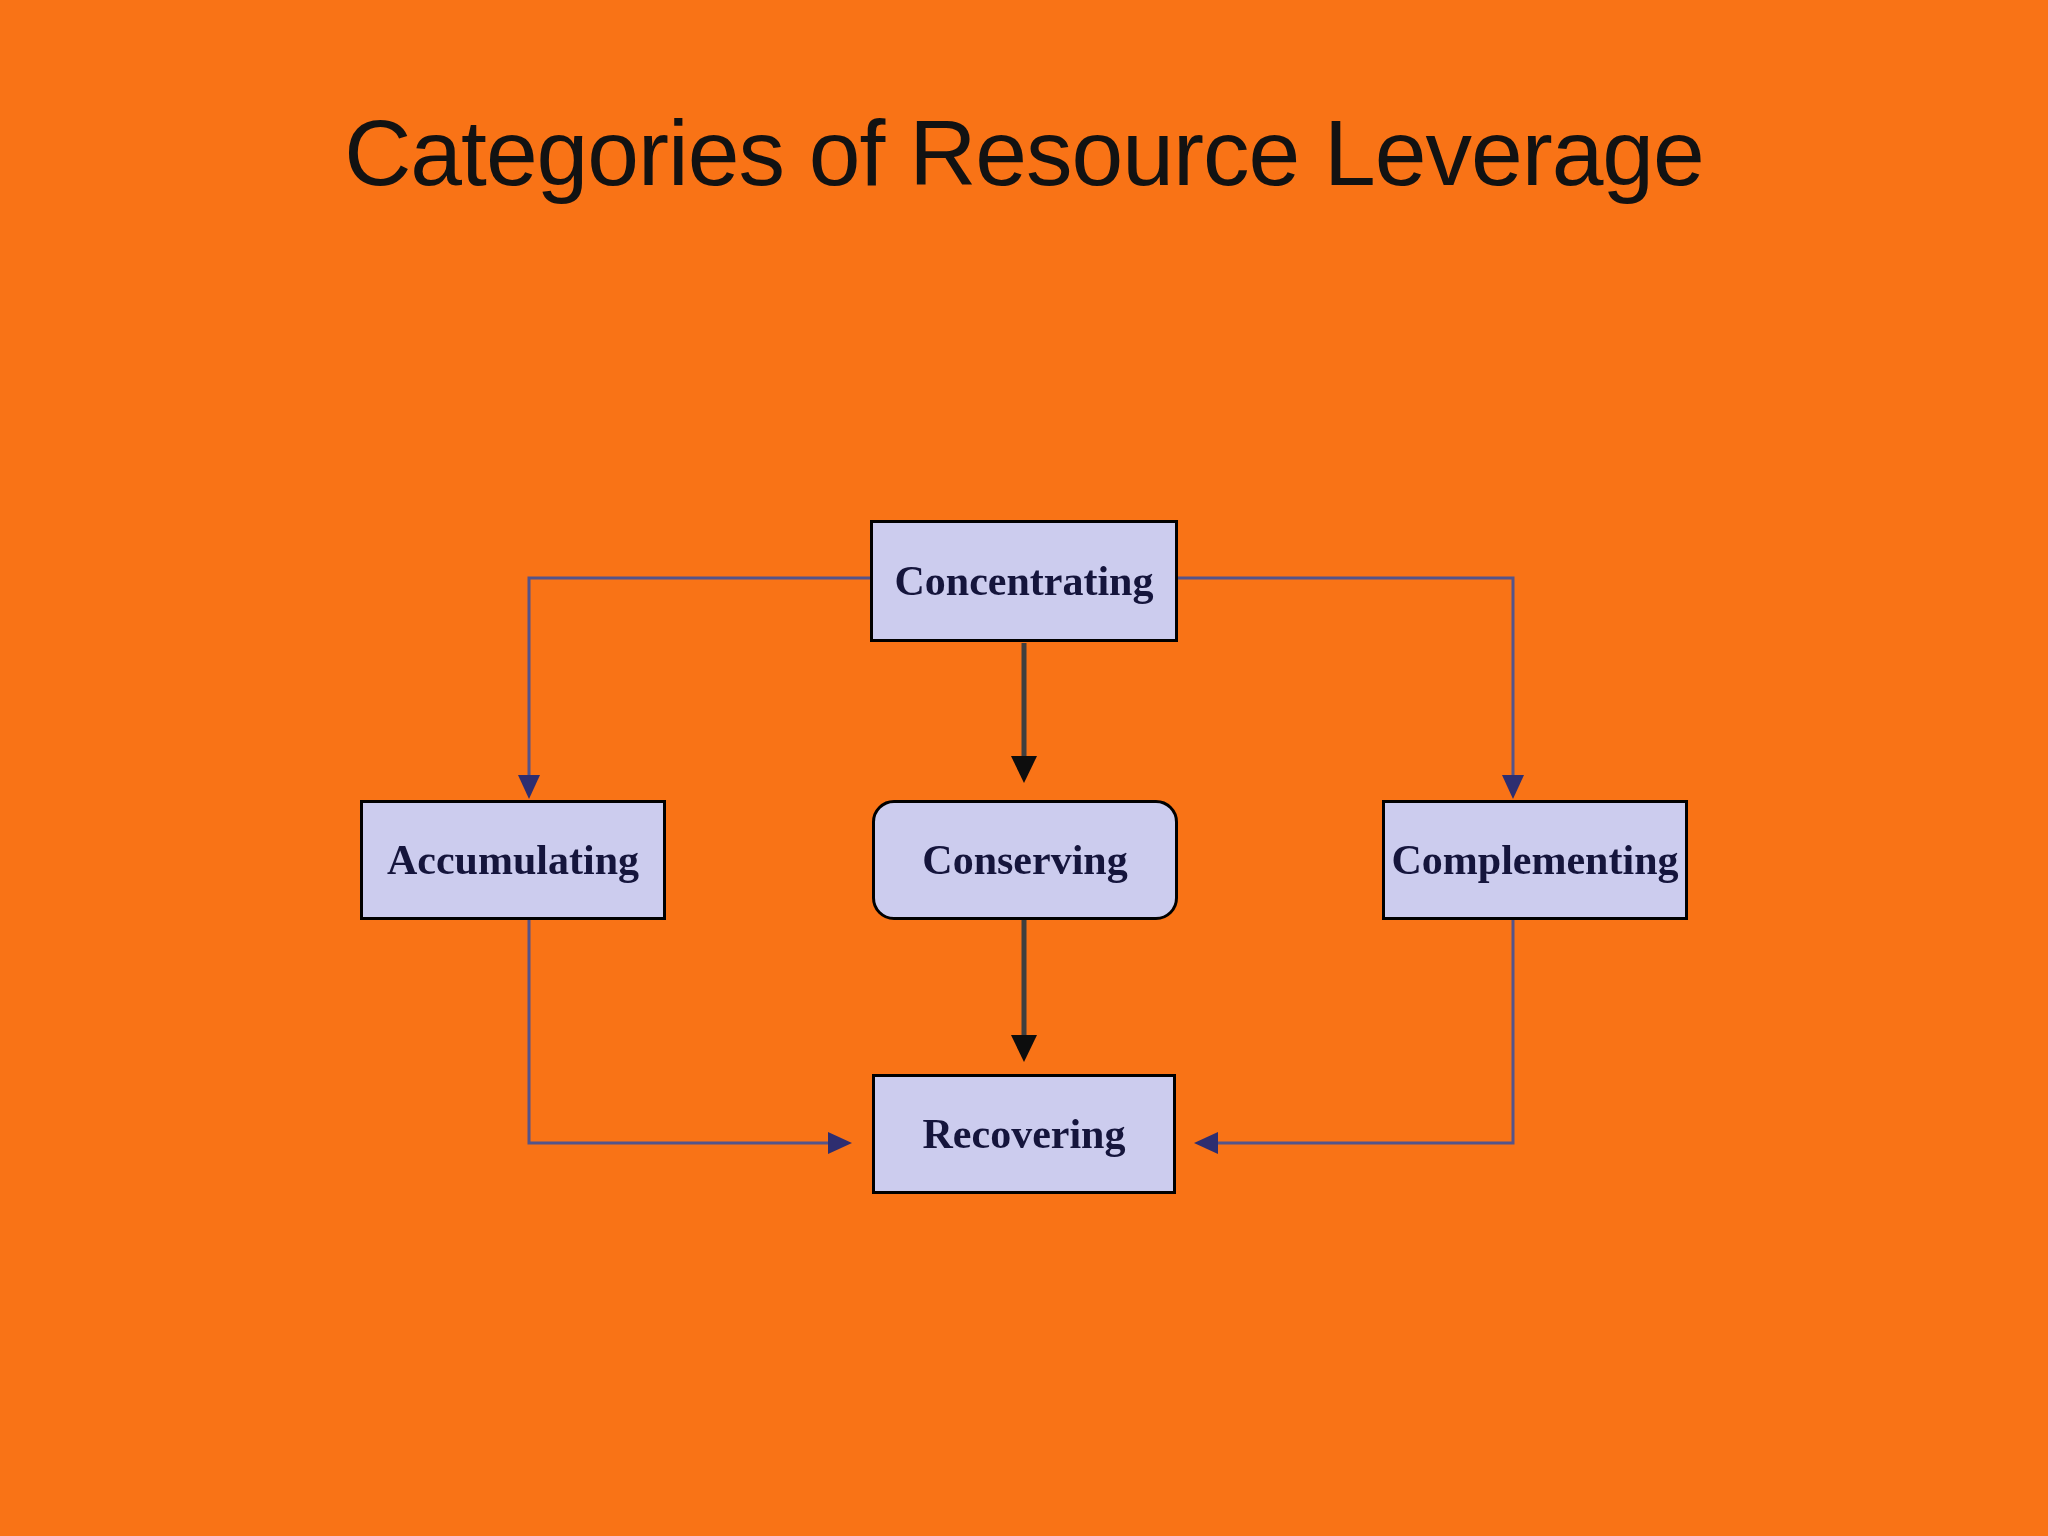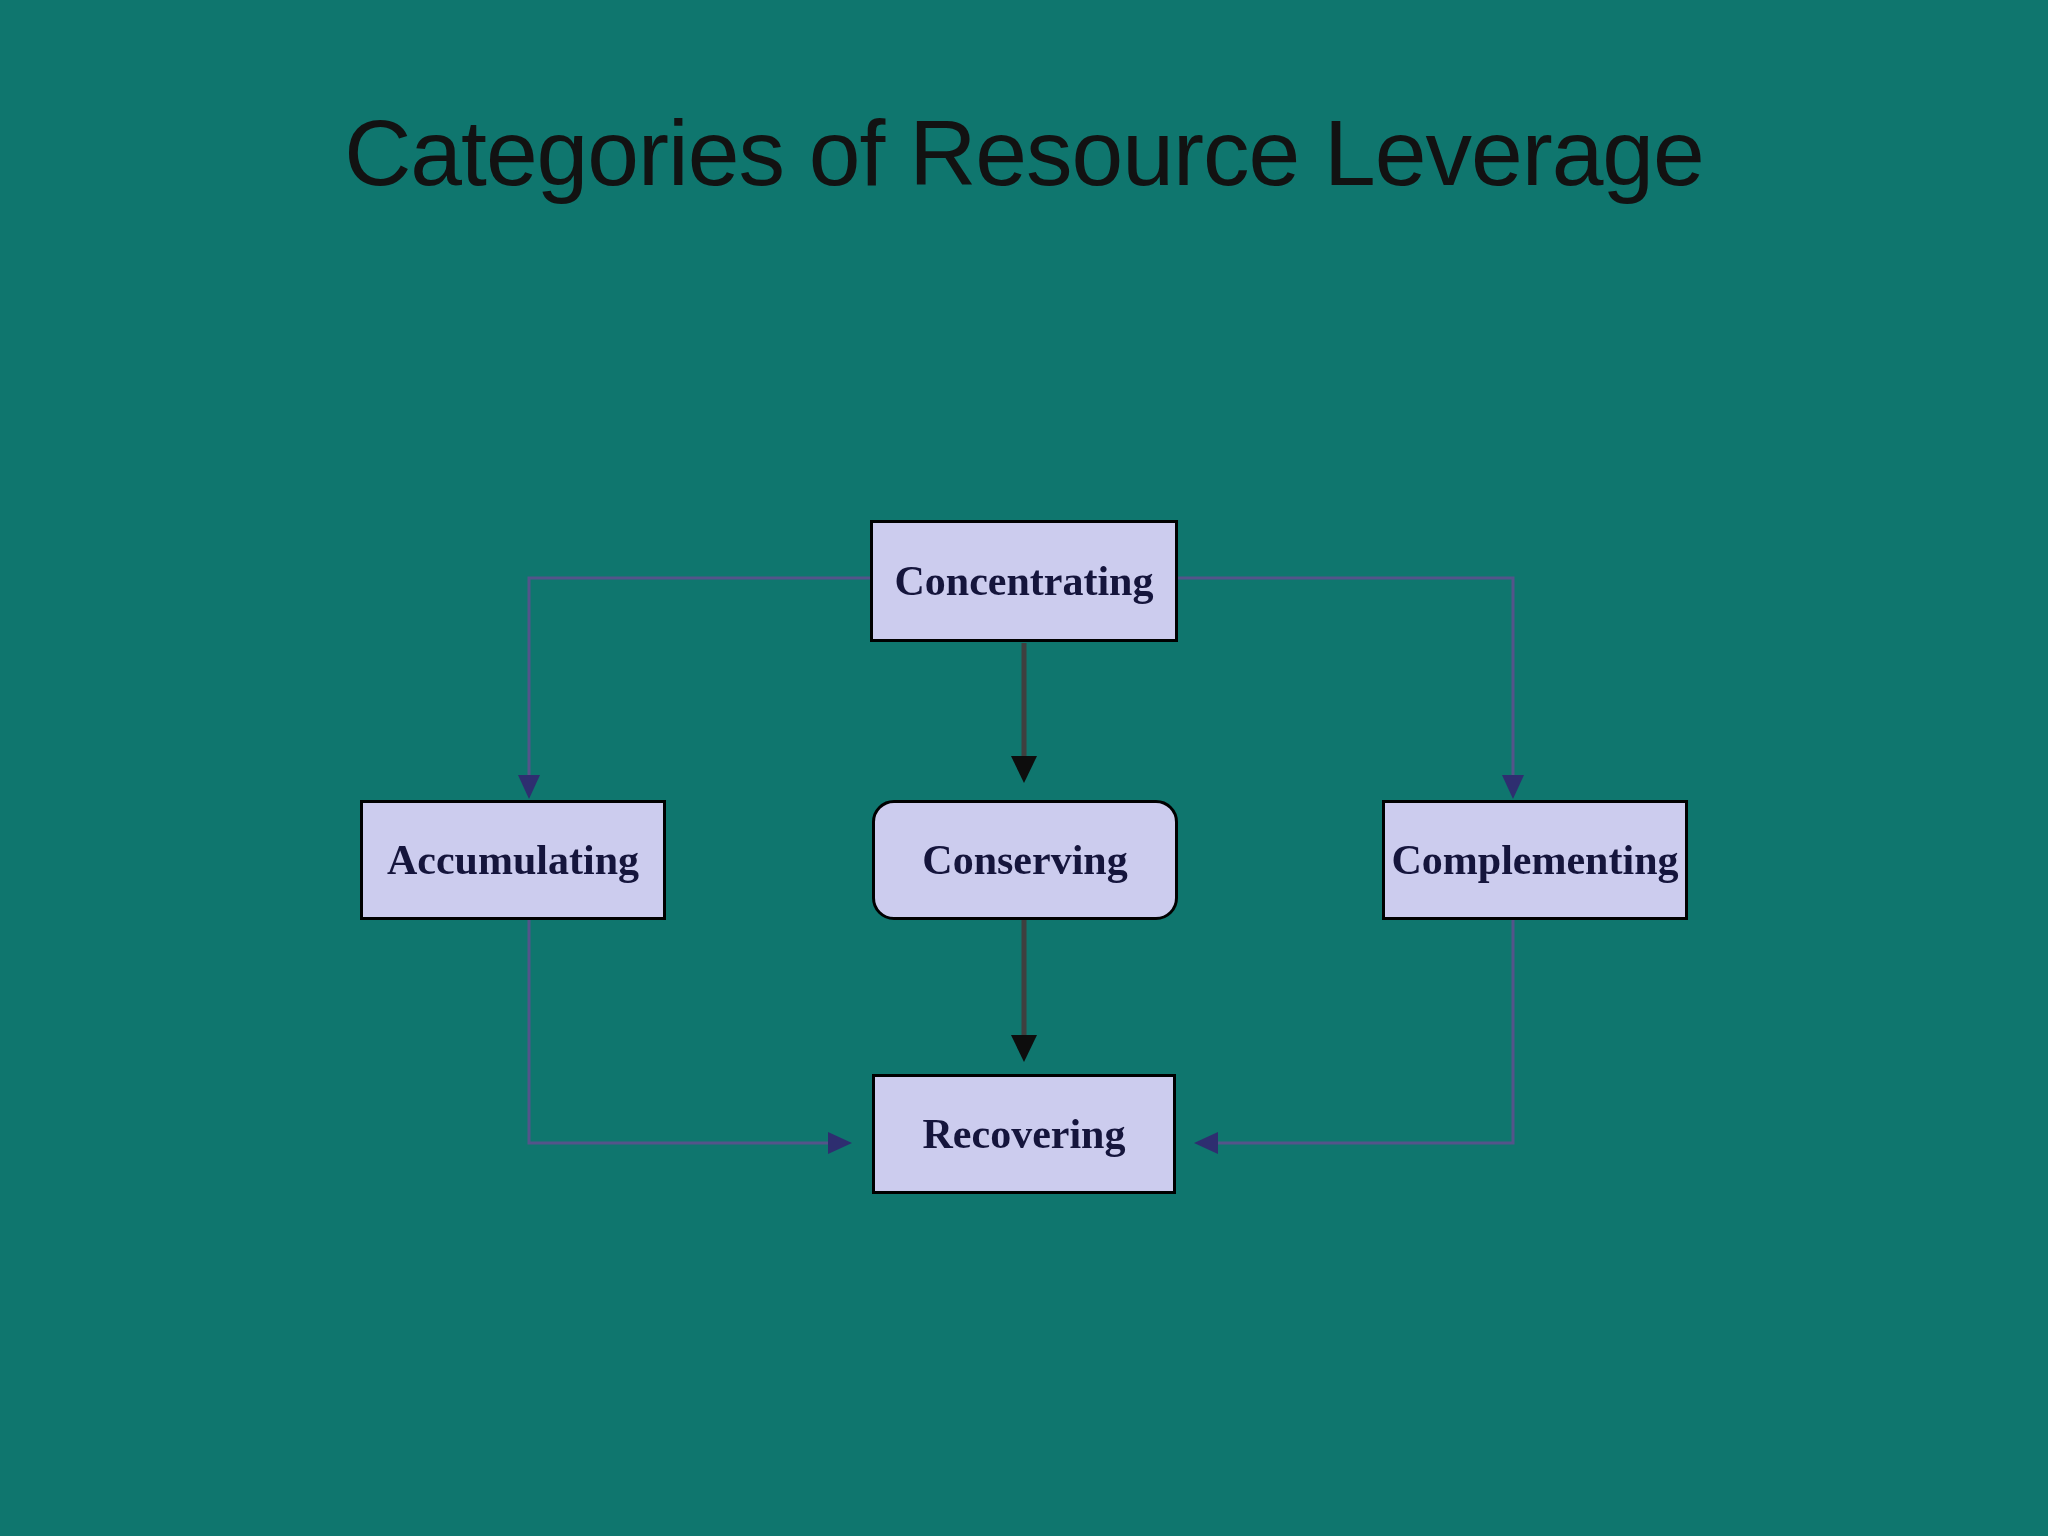--- a/index.html
+++ b/index.html
@@ -1,21 +1,21 @@
 <!DOCTYPE html>
 <html><head>
 <meta charset="utf-8">
 <style>
   * { margin: 0; padding: 0; box-sizing: border-box; }
   html, body { width: 2048px; height: 1536px; background: #ffffff; overflow: hidden; }
   .slide {
     position: relative;
     width: 2048px;
     height: 1536px;
-    background: #0f766e;
+    background: #f97316;
     font-family: "Liberation Sans", sans-serif;
   }
   .slide-title {
     position: absolute;
     top: 100px;
     left: 0;
     width: 2048px;
     text-align: center;
     font-family: "Liberation Sans", sans-serif;
     font-size: 93px;

